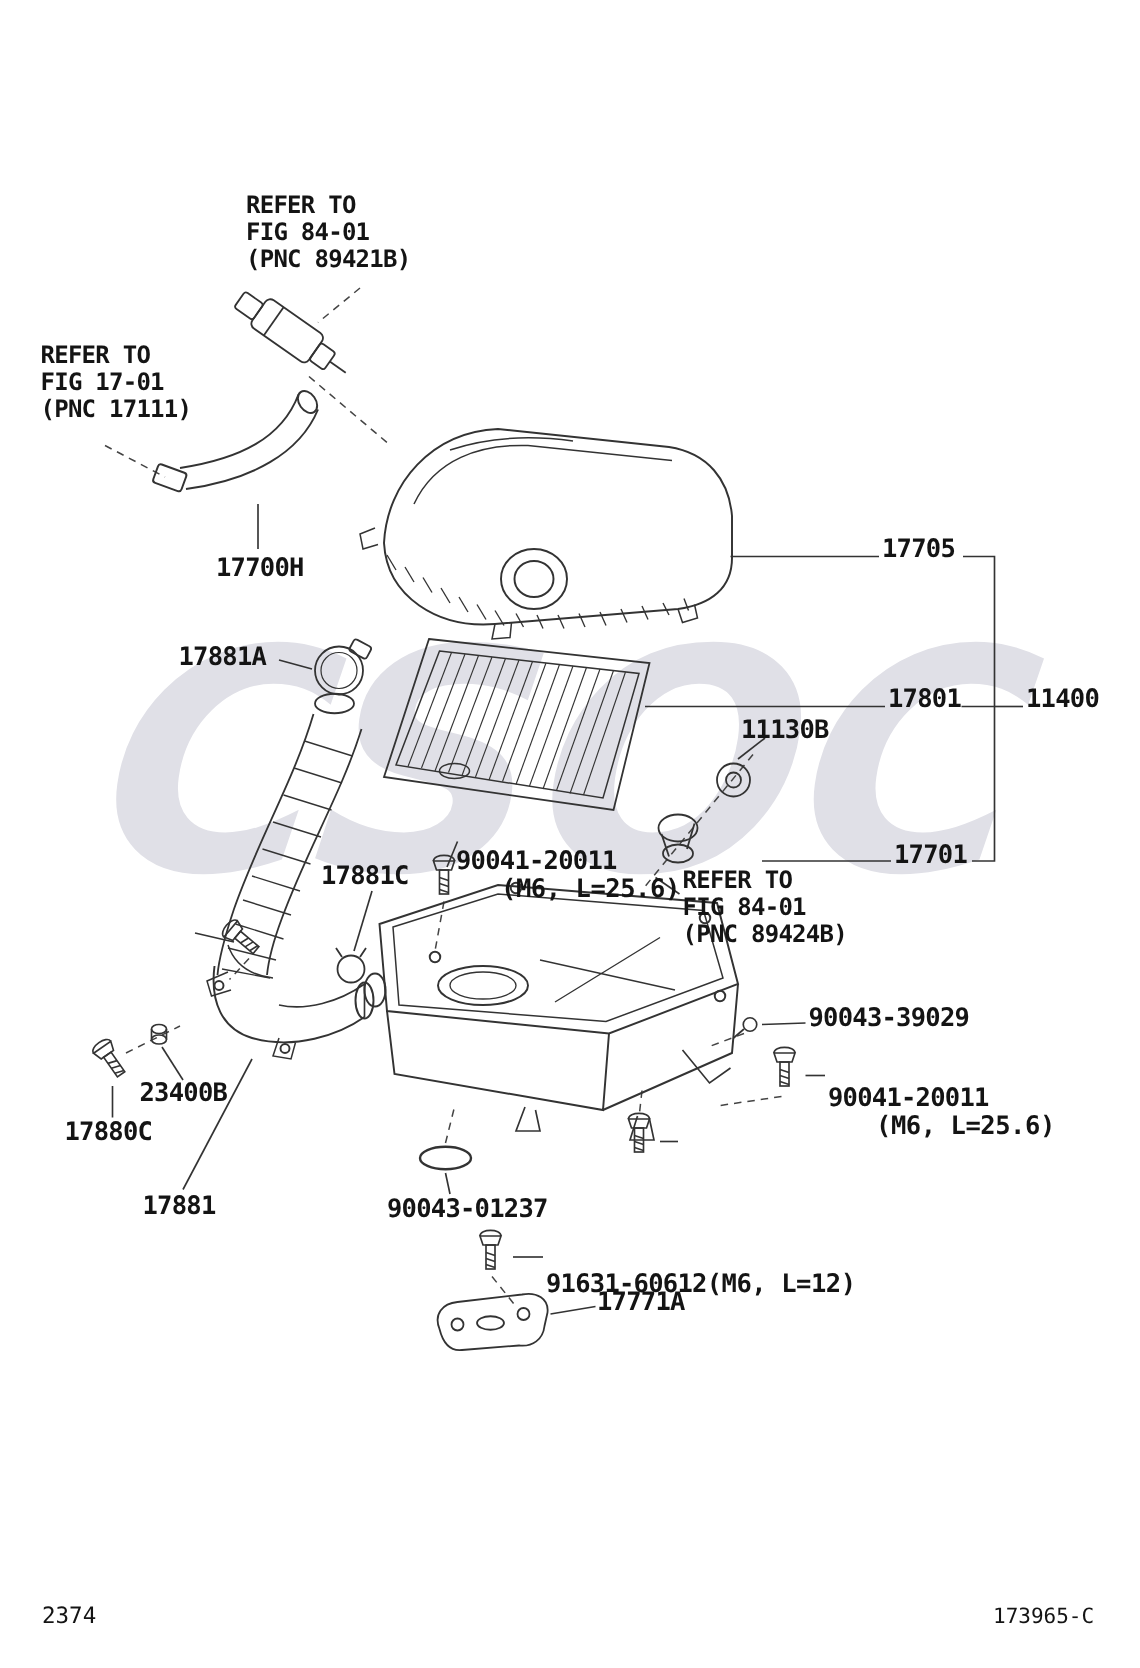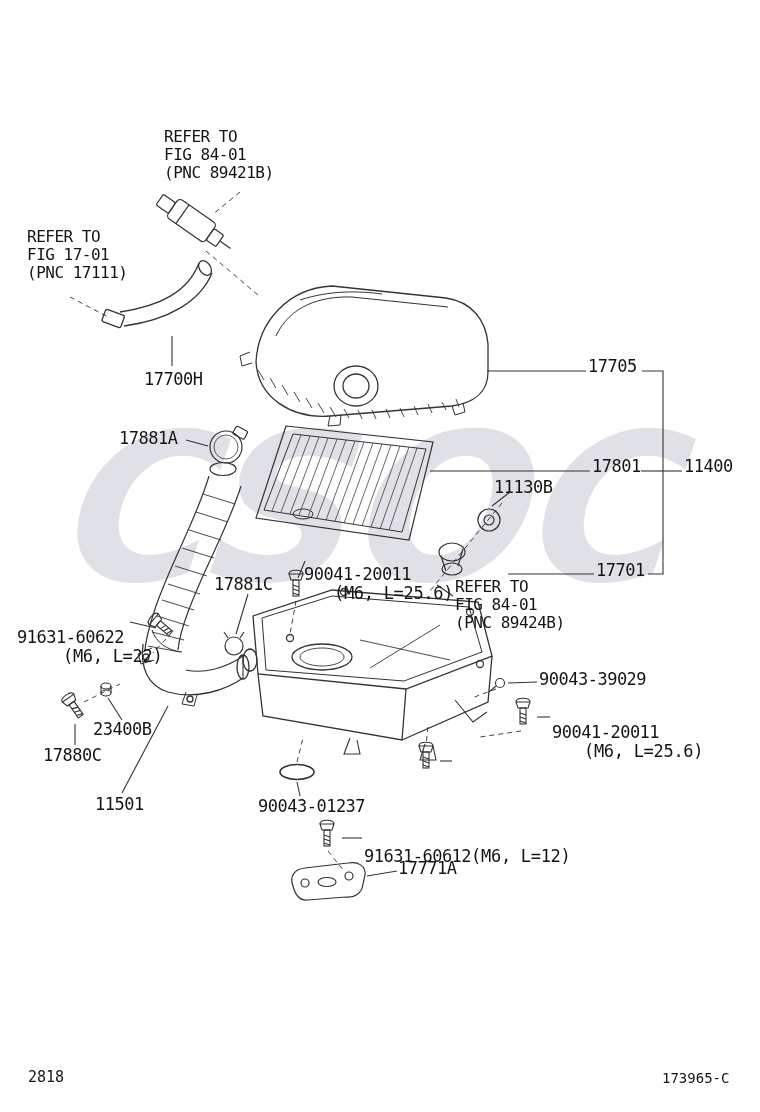--- a/index.html
+++ b/index.html
@@ -1,19 +1,19 @@
 <!DOCTYPE html>
 <html><head>
 <meta charset="utf-8">
 <style>
   html,body{margin:0;padding:0;background:#fff}
   .canvas{position:relative;width:760px;height:1112px;background:#fff;
           font-family:"DejaVu Sans Mono","Liberation Mono",monospace;color:#141414;overflow:hidden}
   .art{position:absolute;left:0;top:0}
-  .label{position:absolute;font-weight:normal;font-size:17px;line-height:1.12;
+  .label{position:absolute;font-weight:bold;font-size:17px;line-height:1.12;
          letter-spacing:-0.5px;white-space:pre-line}
   .note{font-size:16px}
   .size{display:block;font-size:17px;letter-spacing:-0.3px}
   .size.inline{display:inline}
   .ind30{margin-left:30px}
   .ind46{margin-left:46px}
   .ind32{margin-left:32px}
   .footer{position:absolute;font-weight:normal;font-size:15px;letter-spacing:0}
   .footer.small{font-size:14px}
 </style>
@@ -255,41 +255,37 @@
   <div class="label" style="left:494px;top:478px">11130B</div>
 
   <div class="label" style="left:304px;top:546px">
     <span>90041-20011</span>
     <span class="size ind30">(M6, L=25.6)</span>
   </div>
 
   <div class="label" style="left:596px;top:561px">17701</div>
   <div class="label" style="left:214px;top:575px">17881C</div>
 
-  <div class="label" style="left:17px;top:609px">
-    <span>91631-60622</span>
-    <span class="size ind46">(M6, L=22)</span>
-  </div>
 
   <div class="label" style="left:539px;top:670px">90043-39029</div>
 
   <div class="label" style="left:552px;top:704px">
     <span>90041-20011</span>
     <span class="size ind32">(M6, L=25.6)</span>
   </div>
 
   <div class="label" style="left:93px;top:720px">23400B</div>
   <div class="label" style="left:43px;top:746px">17880C</div>
 
 
-  <div class="label" style="left:95px;top:795px">11501</div>
+  <div class="label" style="left:95px;top:795px">17881</div>
   <div class="label" style="left:258px;top:797px">90043-01237</div>
 
   <div class="label" style="left:364px;top:828px">
     <span>91631-60612</span><span class="size inline">(M6, L=12)</span>
   </div>
 
   <div class="label" style="left:398px;top:859px">17771A</div>
 
-  <div class="footer" style="left:28px;top:1068px">2818</div>
+  <div class="footer" style="left:28px;top:1068px">2374</div>
   <div class="footer small" style="left:662px;top:1070px">173965-C</div>
 
 </div>
 
 </body></html>

